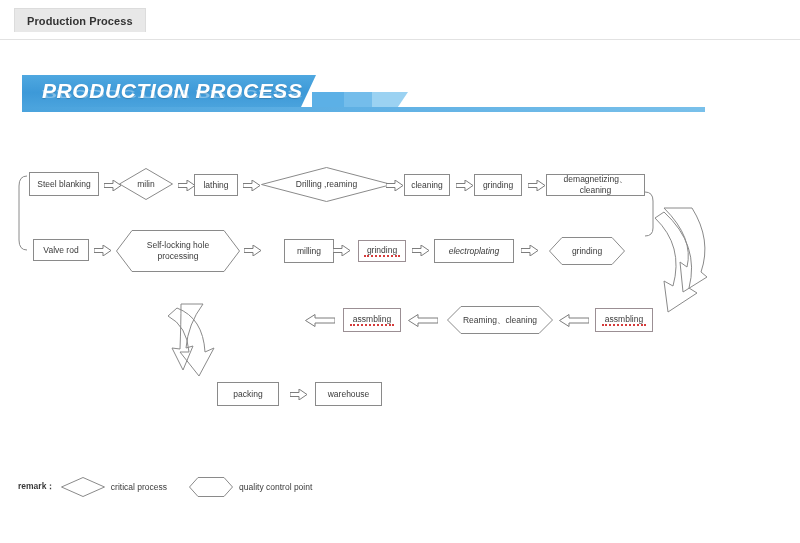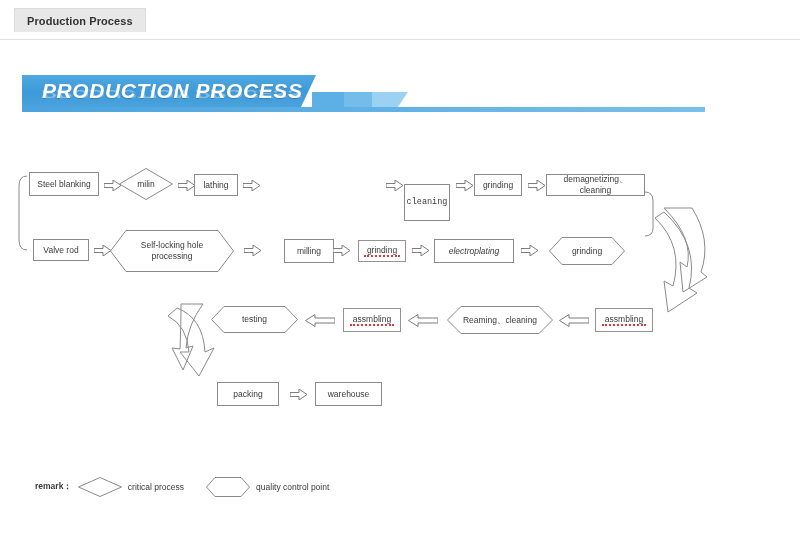--- a/index.html
+++ b/index.html
@@ -180,21 +180,21 @@
   #legend {
     position: absolute;
     left: 18px; top: 476px;
     height: 22px;
     display: flex;
     align-items: center;
     font-size: 8.5px;
     color: #3a3a3a;
   }
   #legend .lg-text { margin: 0 6px; white-space: nowrap; }
-  #legend .lg-text.bold { font-weight: bold; margin-left: 17px; }
+  #legend .lg-text.bold { font-weight: bold; margin-left: 0; }
   .lg-shape { width: 44px; height: 20px; }
   .lg-shape polygon { fill: #ffffff; stroke: #8a8a8a; stroke-width: 1; }
 </style>
 </head>
 <body>
 
 <div id="tabbar">
   <div id="tab-production-process">
     <span>Production Process</span>
   </div>
@@ -252,28 +252,34 @@
   <div class="node rect" style="left:194px; top:174px; width:44px; height:22px;">
     <span class="lbl">lathing</span>
   </div>
 
   <div class="barrow" style="left:243px; top:180px;">
     <svg width="17" height="11" viewBox="0 0 17 11">
         <polygon points="0,3.5 9,3.5 9,0 17,5.5 9,11 9,7.5 0,7.5"></polygon>
       </svg>
   </div>
 
+  <div class="node diamond" style="left:261px; top:167px; width:131px; height:35px;">
+    <svg class="shape-svg" viewBox="0 0 131 35" preserveAspectRatio="none">
+        <polygon points="65.5,0.5 130.5,17.5 65.5,34.5 0.5,17.5"></polygon>
+      </svg>
+    <span class="lbl">Drilling ,reaming</span>
+  </div>
 
   <div class="barrow" style="left:386px; top:180px;">
     <svg width="17" height="11" viewBox="0 0 17 11">
         <polygon points="0,3.5 9,3.5 9,0 17,5.5 9,11 9,7.5 0,7.5"></polygon>
       </svg>
   </div>
 
-  <div class="node rect" style="left:404px; top:184px; width:46px; height:37px;font-family:Liberation Mono, monospace;">
+  <div class="node rect" style="left:404px; top:174px; width:46px; height:22px;">
     <span class="lbl">cleaning</span>
   </div>
 
   <div class="barrow" style="left:456px; top:180px;">
     <svg width="17" height="11" viewBox="0 0 17 11">
         <polygon points="0,3.5 9,3.5 9,0 17,5.5 9,11 9,7.5 0,7.5"></polygon>
       </svg>
   </div>
 
   <div class="node rect" style="left:474px; top:174px; width:48px; height:22px;">
@@ -293,21 +299,21 @@
   <div class="node rect" style="left:33px;  top:239px; width:56px; height:22px;">
     <span class="lbl">Valve rod</span>
   </div>
 
   <div class="barrow" style="left:94px; top:245px;">
     <svg width="17" height="11" viewBox="0 0 17 11">
         <polygon points="0,3.5 9,3.5 9,0 17,5.5 9,11 9,7.5 0,7.5"></polygon>
       </svg>
   </div>
 
-  <div class="node hex" style="left:110px; top:230px; width:124px; height:42px;">
+  <div class="node hex" style="left:116px; top:230px; width:124px; height:42px;">
     <svg class="shape-svg" viewBox="0 0 124 42" preserveAspectRatio="none">
         <polygon points="16,0.5 108,0.5 123.5,21 108,41.5 16,41.5 0.5,21"></polygon>
       </svg>
     <span class="lbl">Self-locking  hole
 processing</span>
   </div>
 
   <div class="barrow" style="left:244px; top:245px;">
     <svg width="17" height="11" viewBox="0 0 17 11">
         <polygon points="0,3.5 9,3.5 9,0 17,5.5 9,11 9,7.5 0,7.5"></polygon>
@@ -377,26 +383,20 @@
   <div class="node rect err" style="left:343px; top:308px; width:58px; height:24px;">
     <span class="lbl spell">assmbling</span>
   </div>
 
   <div class="barrow" style="left:305px; top:314px;">
     <svg width="30" height="13" viewBox="0 0 30 13">
         <polygon points="30,4 10,4 10,0.5 0.5,6.5 10,12.5 10,9 30,9"></polygon>
       </svg>
   </div>
 
-  <div class="node hex" style="left:211px; top:306px; width:87px; height:27px;">
-    <svg class="shape-svg" viewBox="0 0 87 27" preserveAspectRatio="none">
-        <polygon points="13,0.5 74,0.5 86.5,13.5 74,26.5 13,26.5 0.5,13.5"></polygon>
-      </svg>
-    <span class="lbl">testing</span>
-  </div>
 
   <div class="node rect" style="left:217px; top:382px; width:62px; height:24px;">
     <span class="lbl">packing</span>
   </div>
 
   <div class="barrow" style="left:290px; top:389px;">
     <svg width="17" height="11" viewBox="0 0 17 11">
         <polygon points="0,3.5 9,3.5 9,0 17,5.5 9,11 9,7.5 0,7.5"></polygon>
       </svg>
   </div>

